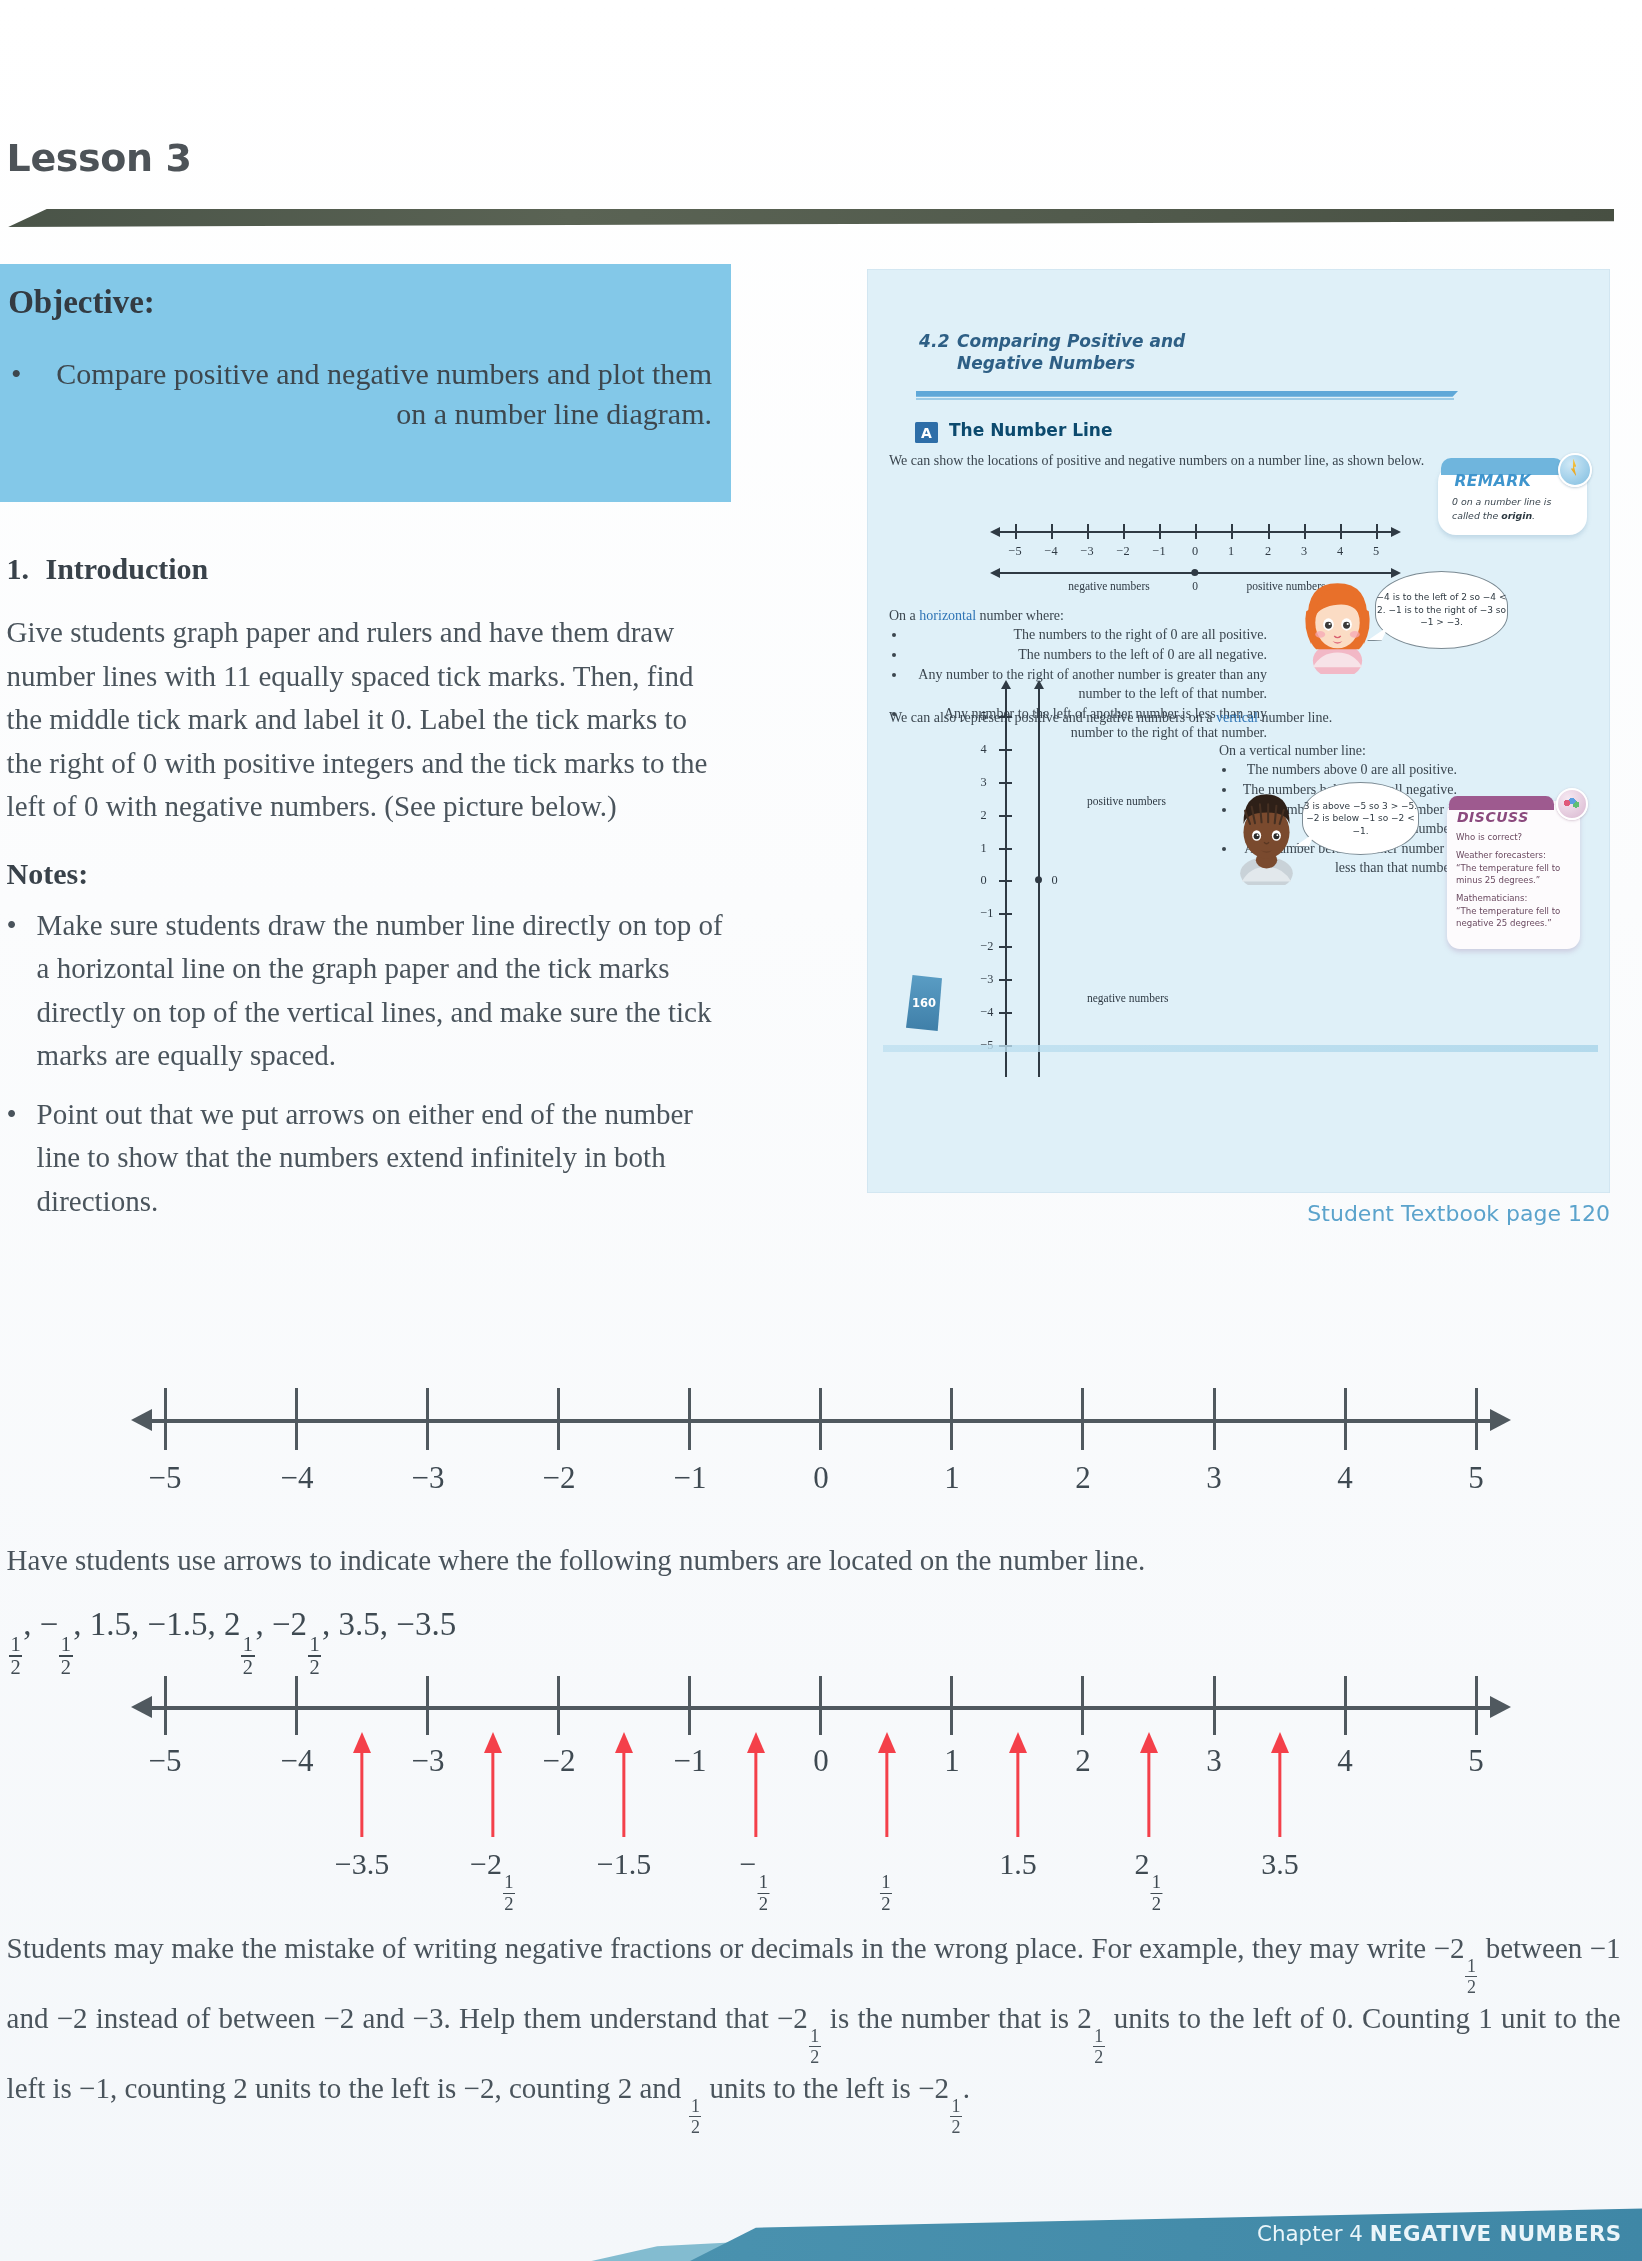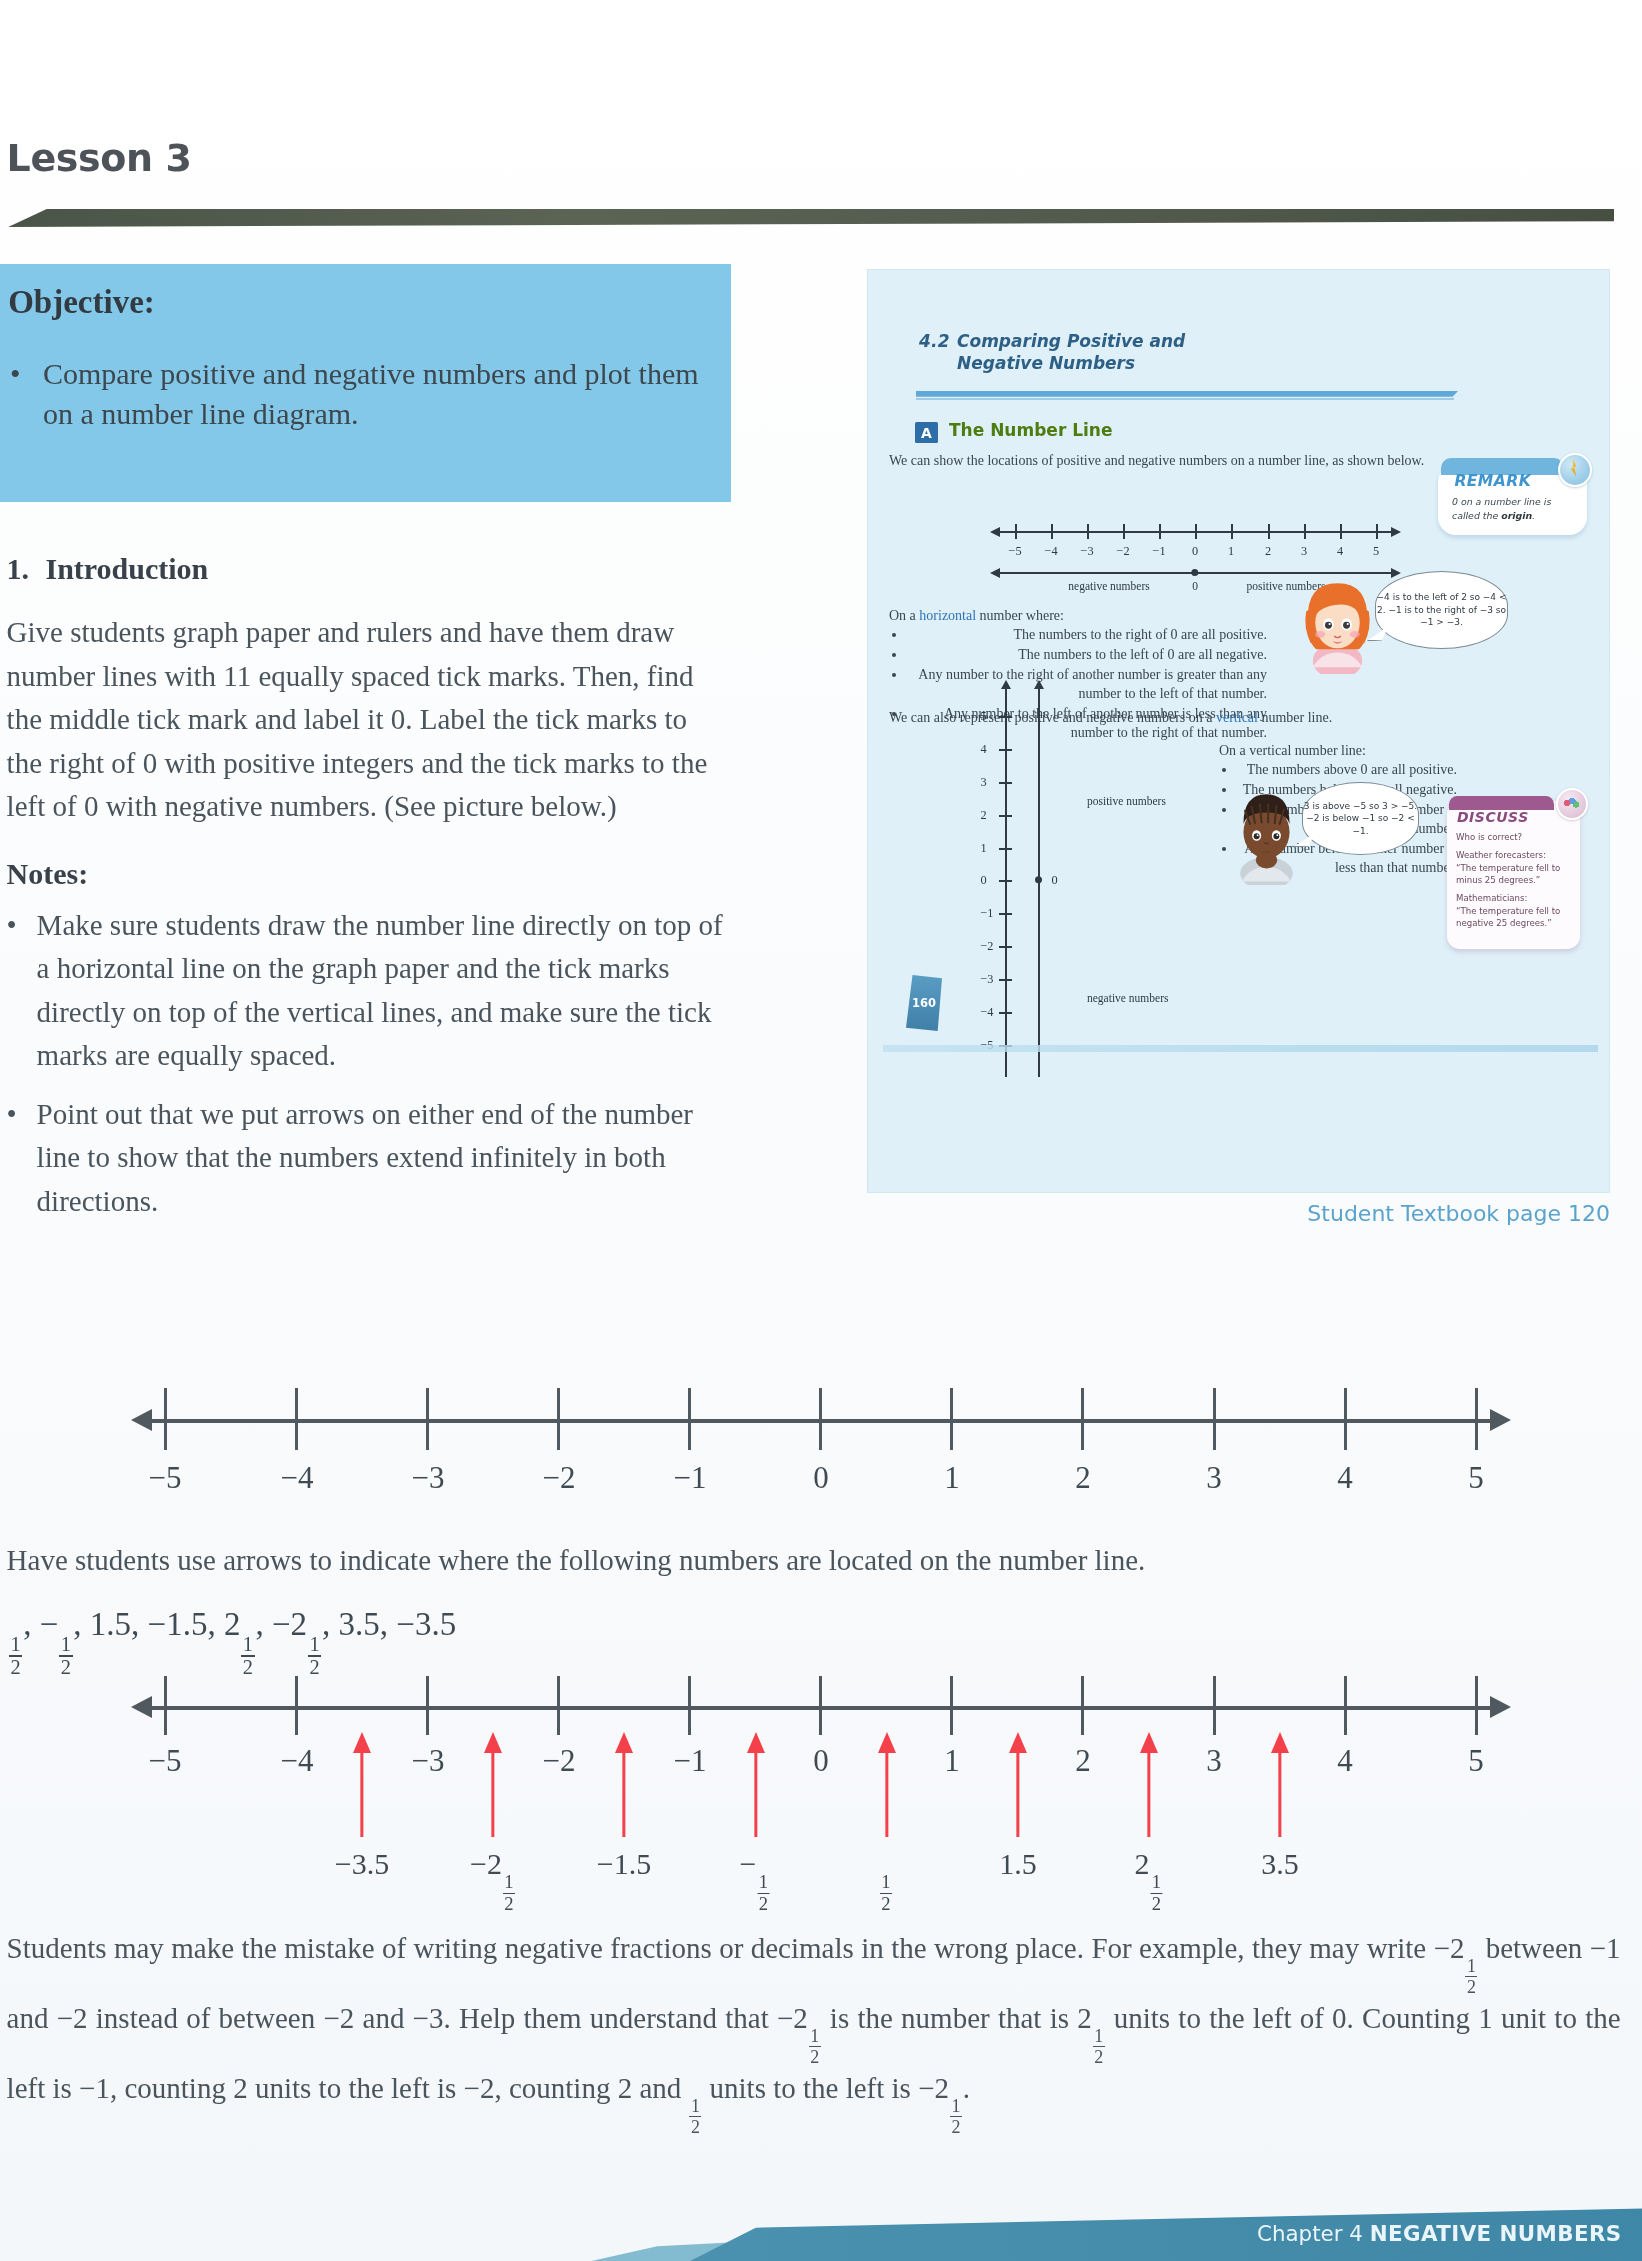--- a/index.html
+++ b/index.html
@@ -49,20 +49,21 @@
   }
 
   
   .objective-box {
     position: absolute;
     left: 0;
     top: 264px;
     width: 731px;
     height: 238px;
     background: #83c8e8;
+    text-align: right;
   }
   .objective-title {
     position: absolute;
     left: 8.2px;
     top: 20px;
     font-size: 33px;
     font-weight: bold;
     color: #333b42;
   }
   .objective-list {
@@ -172,21 +173,21 @@
     font-size: 14px;
     display: flex; align-items: center; justify-content: center;
     border-radius: 1.6px;
   }
   .tb-sub {
     position: absolute;
     left: 82px; top: 151px;
     font-family: "DejaVu Sans", sans-serif;
     font-weight: bold;
     font-size: 17px;
-    color: #4d7c0f;
+    color: #0c4a6e;
   }
   .tb-body {
     position: absolute;
     font-size: 14px;
     line-height: 1.36;
     color: #3b464f;
   }
   .tb-lead { left: 22px; top: 182px; width: 567px; }
   .tb-link { color: #2e74b5; }
   .tb-list { margin: 0; padding-left: 18px; text-align: right; }

